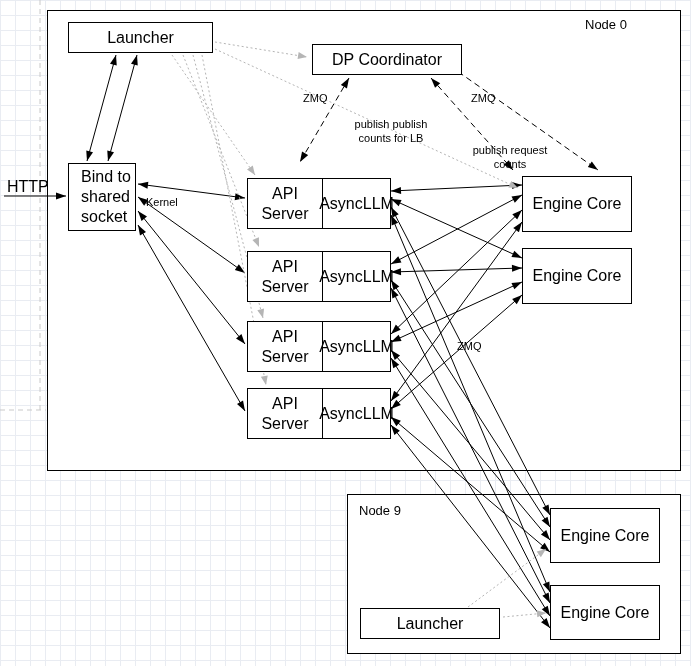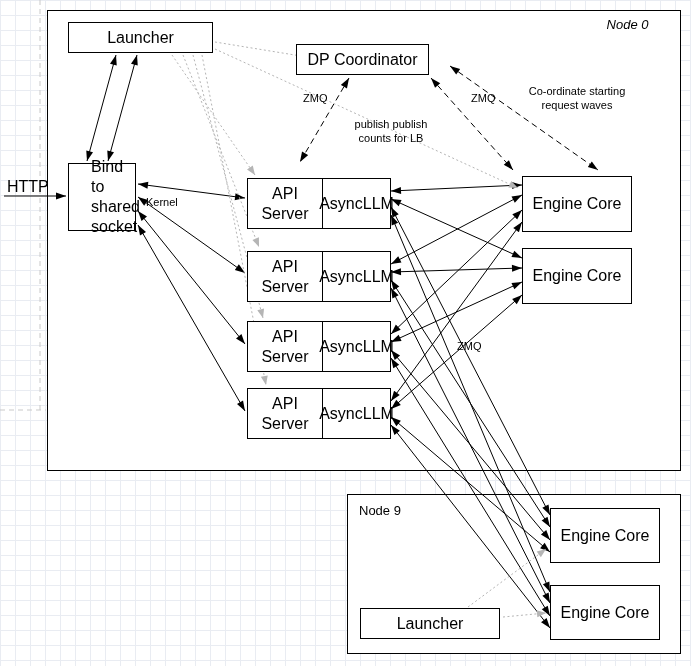--- a/index.html
+++ b/index.html
@@ -13,25 +13,25 @@
       linear-gradient(to right, #dce0e8 1px, transparent 1px),
       linear-gradient(to bottom, #dce0e8 1px, transparent 1px);
     background-size:15px 15px,15px 15px,75px 75px,75px 75px;
   }
   .node{position:absolute;background:#fff;border:1px solid #000;box-sizing:border-box;}
   .box{
     position:absolute;background:#fff;border:1px solid #000;box-sizing:border-box;
     display:flex;align-items:center;justify-content:center;
     font-size:16px;text-align:center;line-height:1.25;
   }
-  .box.left{justify-content:flex-start;text-align:left;padding-left:22px;}
+  .box.left{justify-content:flex-start;text-align:left;padding-left:12px;}
   .lbl{position:absolute;font-size:11px;line-height:1.25;white-space:normal;}
   .lbl.center{text-align:center;}
   .lbl.big{font-size:13px;}
-  .lbl.right{text-align:center;font-style:italic;}
+  .lbl.right{text-align:left;}
   svg.arrows{position:absolute;left:0;top:0;pointer-events:none;}
   .s2{stroke:#000;stroke-width:1;fill:none;marker-start:url(#ab);marker-end:url(#ab);}
   .s1{stroke:#000;stroke-width:1;fill:none;marker-end:url(#ab);}
   .d2{stroke:#000;stroke-width:1;fill:none;stroke-dasharray:6 4;marker-start:url(#ab);marker-end:url(#ab);}
   .g1{stroke:#b5b5b5;stroke-width:1;fill:none;stroke-dasharray:2 2.5;marker-end:url(#ag);}
   .pg{stroke:#c9c9c9;stroke-width:1;fill:none;stroke-dasharray:5 4;}
 </style>
 </head>
 <body>
 
@@ -106,21 +106,21 @@
     <g>
       <line class="g1" x1="503" y1="617" x2="546" y2="613"></line>
       <line class="g1" x1="468" y1="607" x2="546" y2="549"></line>
     </g>
   </svg>
 
   <div class="box" style="left:68px;top:22px;width:145px;height:31px">
     <span>Launcher</span>
   </div>
 
-  <div class="box" style="left:296px;top:44px;width:133px;height:31px">
+  <div class="box" style="left:312px;top:44px;width:150px;height:31px">
     <span>DP Coordinator</span>
   </div>
 
   <div class="box left" style="left:68px;top:163px;width:68px;height:68px">
     <span>Bind to shared socket</span>
   </div>
 
   <div class="box" style="left:247px;top:178px;width:76px;height:51px">
     <span>API Server</span>
   </div>
@@ -170,15 +170,15 @@
   <div class="lbl big" style="left:359px;top:503px">Node 9</div>
 
   <div class="lbl" style="left:7px;top:177px;font-size:16px">HTTP</div>
   <div class="lbl" style="left:146px;top:196px">Kernel</div>
 
   <div class="lbl" style="left:303px;top:92px">ZMQ</div>
   <div class="lbl" style="left:471px;top:92px">ZMQ</div>
   <div class="lbl" style="left:457px;top:340px">ZMQ</div>
 
   <div class="lbl center" style="left:337px;top:118px;width:108px">publish publish counts for LB</div>
-  <div class="lbl center" style="left:513px;top:85px;width:128px">Co-ordinate starting request waves</div>
+  <div class="lbl center" style="left:462px;top:144px;width:96px">publish request counts</div>
 
 </div>
 
 </body></html>

